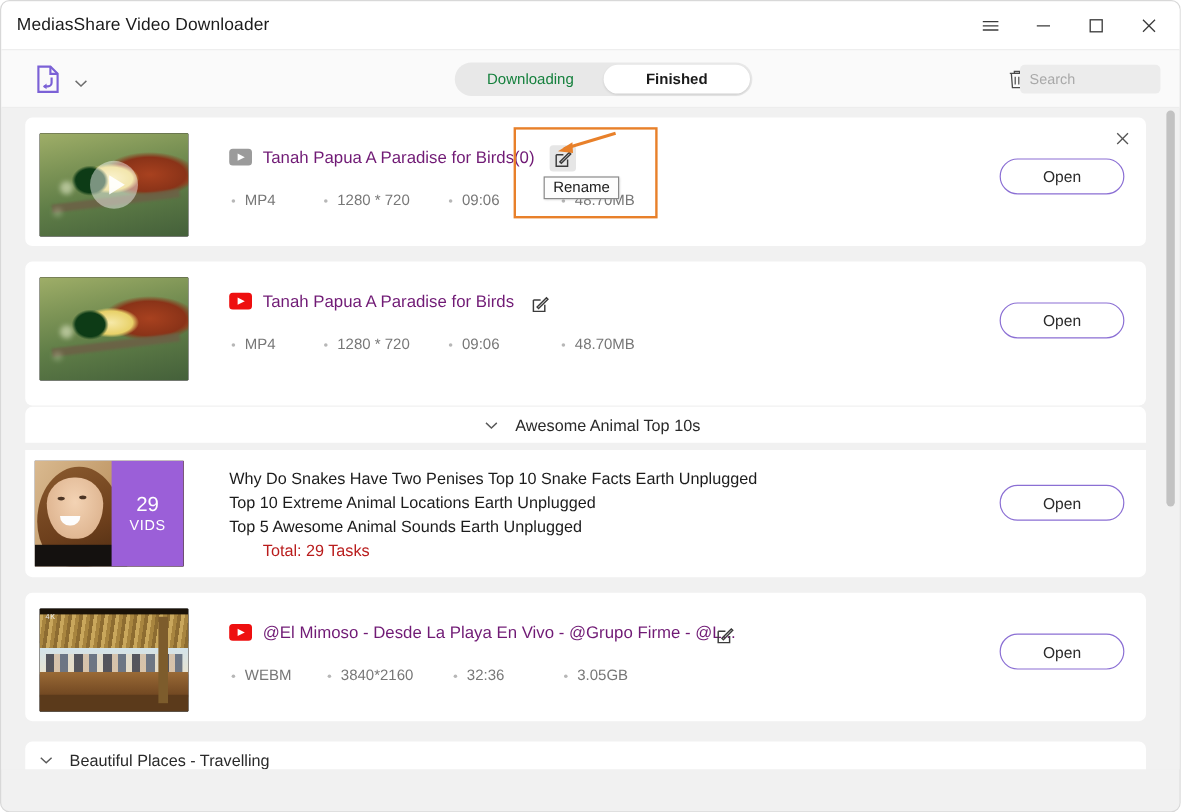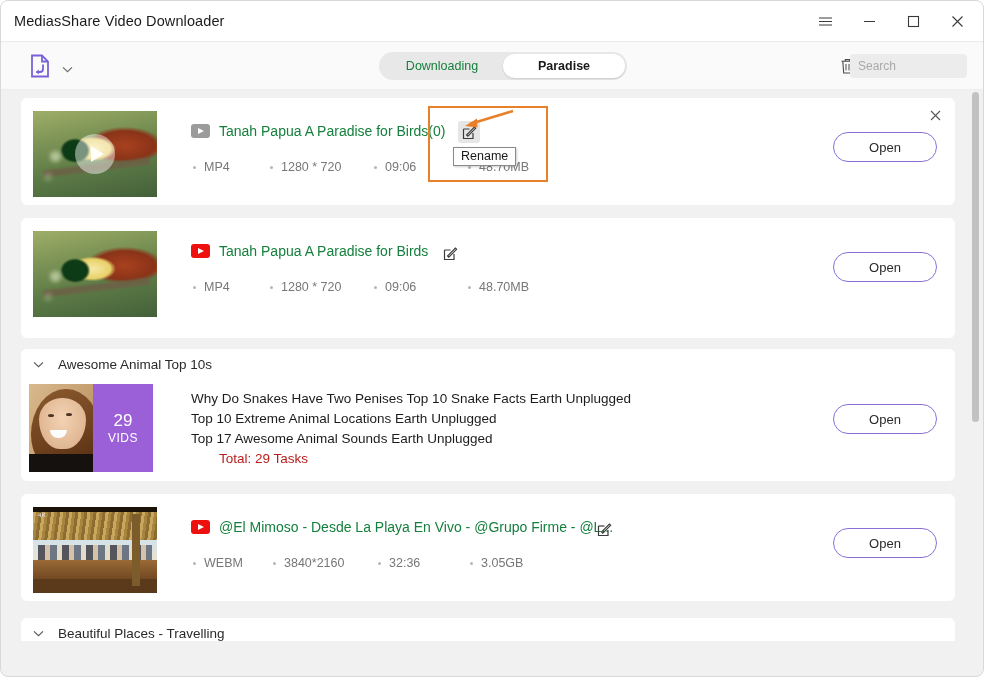--- a/index.html
+++ b/index.html
@@ -118,21 +118,21 @@
   .play-overlay .tri {
     width: 0; height: 0;
     border-left: 13px solid rgba(255,255,255,.92);
     border-top: 8px solid transparent;
     border-bottom: 8px solid transparent;
     margin-left: 4px;
   }
 
   .row-title {
     position: absolute; left: 170px;
-    font-size: 14px; color: #15803d;
+    font-size: 14px; color: #701a75;
     white-space: nowrap;
   }
   .src-badge {
     display: inline-block; vertical-align: -2px;
     width: 19px; height: 14px; border-radius: 3px;
     margin-right: 9px; position: relative;
   }
   .src-badge.yt { background: #ee0f0f; }
   .src-badge.generic { background: #9b9b9b; }
   .src-badge::after {
@@ -388,21 +388,21 @@
       </span>
       <span class="chev-small">
         <svg width="11" height="7" viewBox="0 0 11 7">
             <path d="M1 1.4 L5.5 5.6 L10 1.4" fill="none" stroke="currentColor" stroke-width="1.2"></path>
           </svg>
       </span>
     </div>
 
     <div class="tabs">
       <div class="tab">Downloading</div>
-      <div class="tab active">Paradise</div>
+      <div class="tab active">Finished</div>
     </div>
 
     <div class="trash-btn">
       <svg width="17" height="18" viewBox="0 0 17 18">
         <path d="M2.5 4.2 h12" stroke="currentColor" stroke-width="1.1" fill="none"></path>
         <path d="M6.3 4.2 V2.6 h4.4 v1.6" stroke="currentColor" stroke-width="1.1" fill="none"></path>
         <path d="M3.8 4.2 L4.7 16 h7.6 l0.9 -11.8" stroke="currentColor" stroke-width="1.1" fill="none"></path>
         <line x1="7" y1="7" x2="7" y2="13.4" stroke="currentColor" stroke-width="1"></line>
         <line x1="10" y1="7" x2="10" y2="13.4" stroke="currentColor" stroke-width="1"></line>
       </svg>
@@ -471,21 +471,21 @@
       </div>
       <div class="meta" style="top:62px;">
         <span class="m" style="width:77px">MP4</span>
         <span class="m" style="width:104px">1280 * 720</span>
         <span class="m" style="width:94px">09:06</span>
         <span class="m">48.70MB</span>
       </div>
       <button class="open-btn" style="top:34px;">Open</button>
     </div>
 
-    <div class="group-head" style="top:259px;">
+    <div class="group-head" style="top:249px;justify-content:center;">
       <span class="gchev">
         <svg width="11" height="7" viewBox="0 0 11 7">
             <path d="M1 1.4 L5.5 5.6 L10 1.4" fill="none" stroke="currentColor" stroke-width="1.2"></path>
           </svg>
       </span>
       <span class="glabel">Awesome Animal Top 10s</span>
     </div>
 
     <div class="card" style="top:285px;height:106px;border-radius:0 0 6px 6px;">
       <div class="pl-thumb">
@@ -499,21 +499,21 @@
             <div class="shirt"></div>
         </div>
         <div class="pl-count">
           <div class="n">29</div>
           <div class="v">VIDS</div>
         </div>
       </div>
       <div class="pl-lines">
         <div>Why Do Snakes Have Two Penises Top 10 Snake Facts  Earth Unplugged</div>
         <div>Top 10 Extreme Animal Locations  Earth Unplugged</div>
-        <div>Top 17 Awesome Animal Sounds  Earth Unplugged</div>
+        <div>Top 5 Awesome Animal Sounds  Earth Unplugged</div>
         <div class="total">Total: 29 Tasks</div>
       </div>
       <button class="open-btn" style="top:29px;">Open</button>
     </div>
 
     <div class="card" style="top:404px;height:107px;">
       <div class="thumb">
         <div class="palapa">
           <div class="sky"></div>
             <div class="roof"></div>

